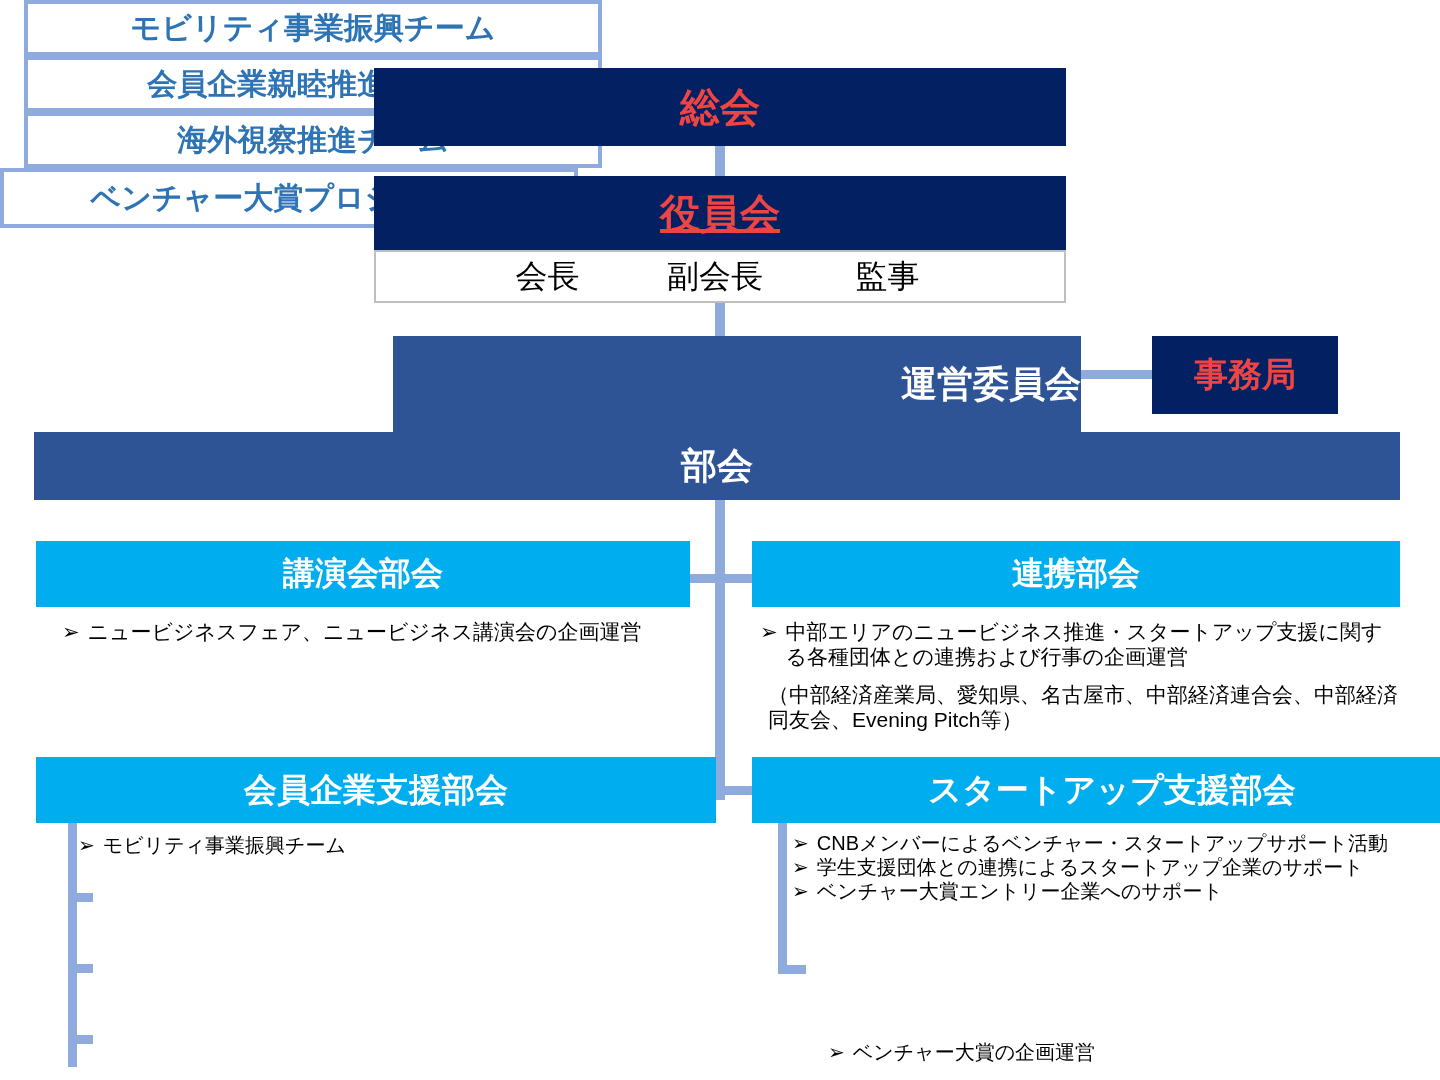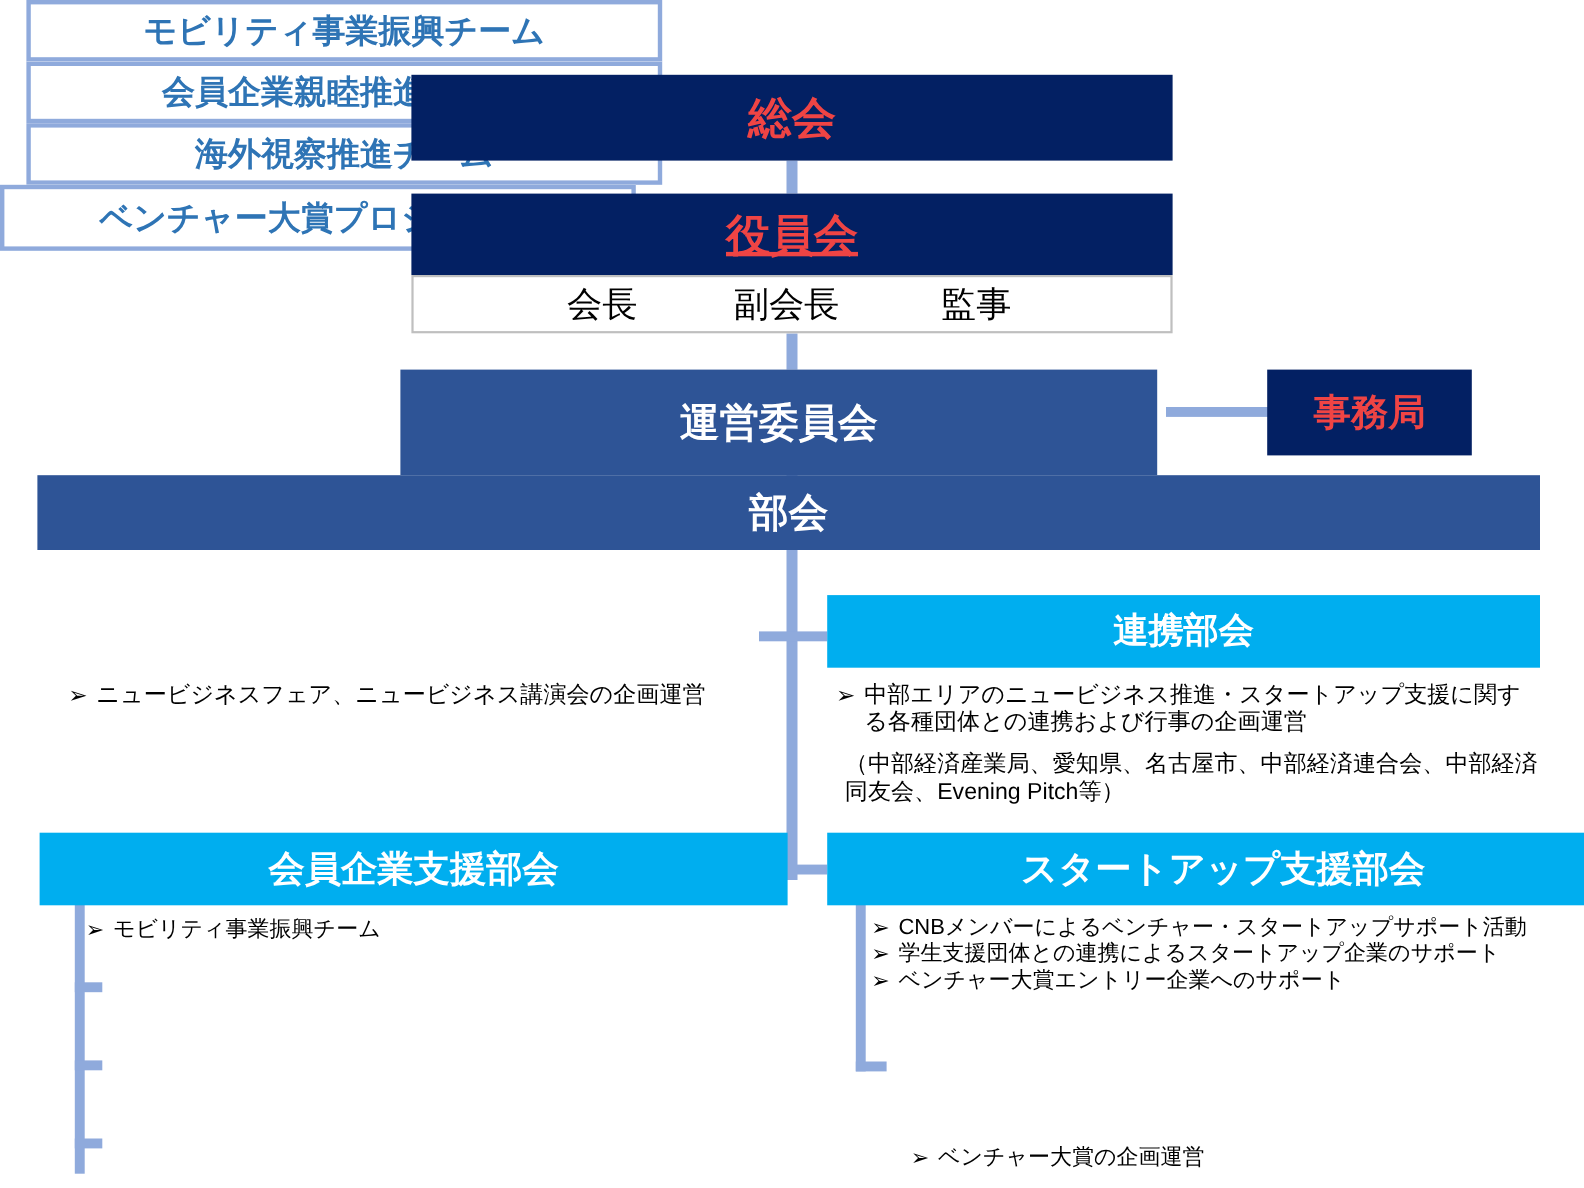--- a/index.html
+++ b/index.html
@@ -95,32 +95,35 @@
 
   <div class="box navy t-yakuin" style="left:374px;top:176px;width:692px;height:74px;">
     <span>役員会</span>
   </div>
   <div class="officers-sub t-roles" style="position:absolute;left:374px;top:250px;width:692px;height:53px;">
     <span class="role" style="width:150px;">会長</span>
     <span class="role" style="width:185px;">副会長</span>
     <span class="role" style="width:160px;">監事</span>
   </div>
 
-  <div class="box mid t-unei" style="left:364px;top:336px;width:688px;height:96px;">
+  <div class="box mid t-unei" style="left:393px;top:336px;width:688px;height:96px;justify-content:flex-end;">
     <span>運営委員会</span>
   </div>
 
   <div class="box navy t-jimu" style="left:1152px;top:336px;width:186px;height:78px;">
     <span>事務局</span>
   </div>
 
   <div class="box mid t-bukai" style="left:34px;top:432px;width:1366px;height:68px;">
     <span>部会</span>
   </div>
 
+  <div class="box cyan t-dept" style="left:36px;top:541px;width:654px;height:66px;">
+    <span>講演会部会</span>
+  </div>
   <div class="bullets t-bul" style="left:62px;top:620px;width:630px;">
     <div class="bullet">
       <span class="marker">➢</span>
       <span class="btext">ニュービジネスフェア、ニュービジネス講演会の企画運営</span>
     </div>
   </div>
 
   <div class="box cyan t-dept" style="left:752px;top:541px;width:648px;height:66px;">
     <span>連携部会</span>
   </div>

